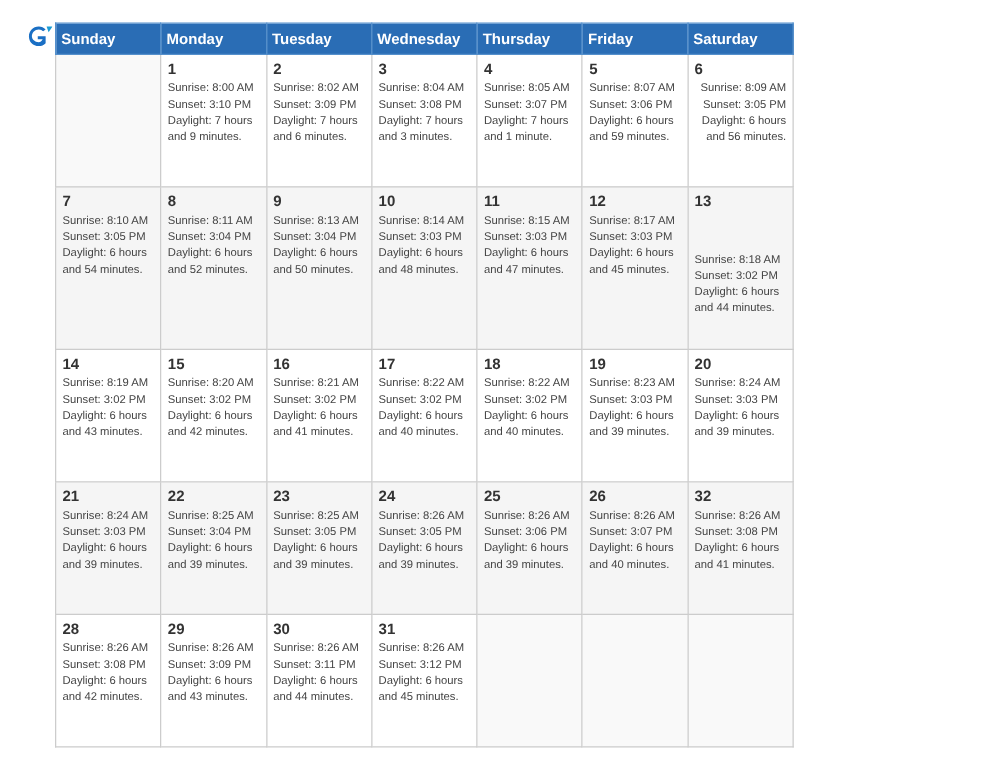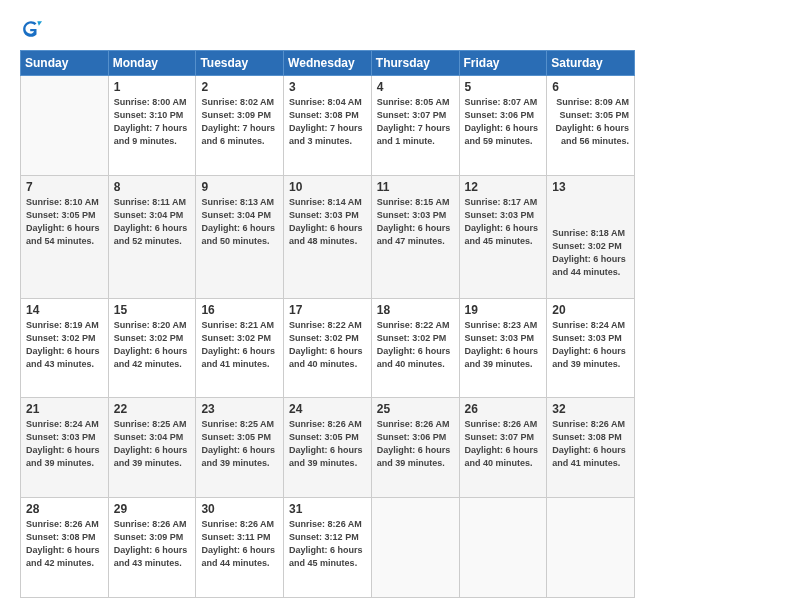--- a/index.html
+++ b/index.html
@@ -8,21 +8,21 @@
       height: 612px;
       font-family: Arial, sans-serif;
       background: #fff;
       overflow: hidden;
     }
     .page {
       width: 655px;
       height: 612px;
       padding: 18px 20px 14px 20px;
       display: flex;
-      flex-direction: column;
+      flex-direction: row;
     }
     .header {
       display: flex;
       justify-content: space-between;
       align-items: flex-start;
       margin-bottom: 10px;
     }
     .logo {
       display: flex;
       align-items: center;
@@ -83,21 +83,20 @@
       font-size: 12px;
       font-weight: bold;
       color: #333;
       display: block;
       margin-bottom: 2px;
     }
     .day-detail {
       font-size: 9px;
       color: #444;
       line-height: 1.45;
-      font-weight: bold;
     }
     .empty-cell {
       background: #f9f9f9;
     }
   </style>
 </head>
 <body>
 
 <div class="page">
   <div class="header">

